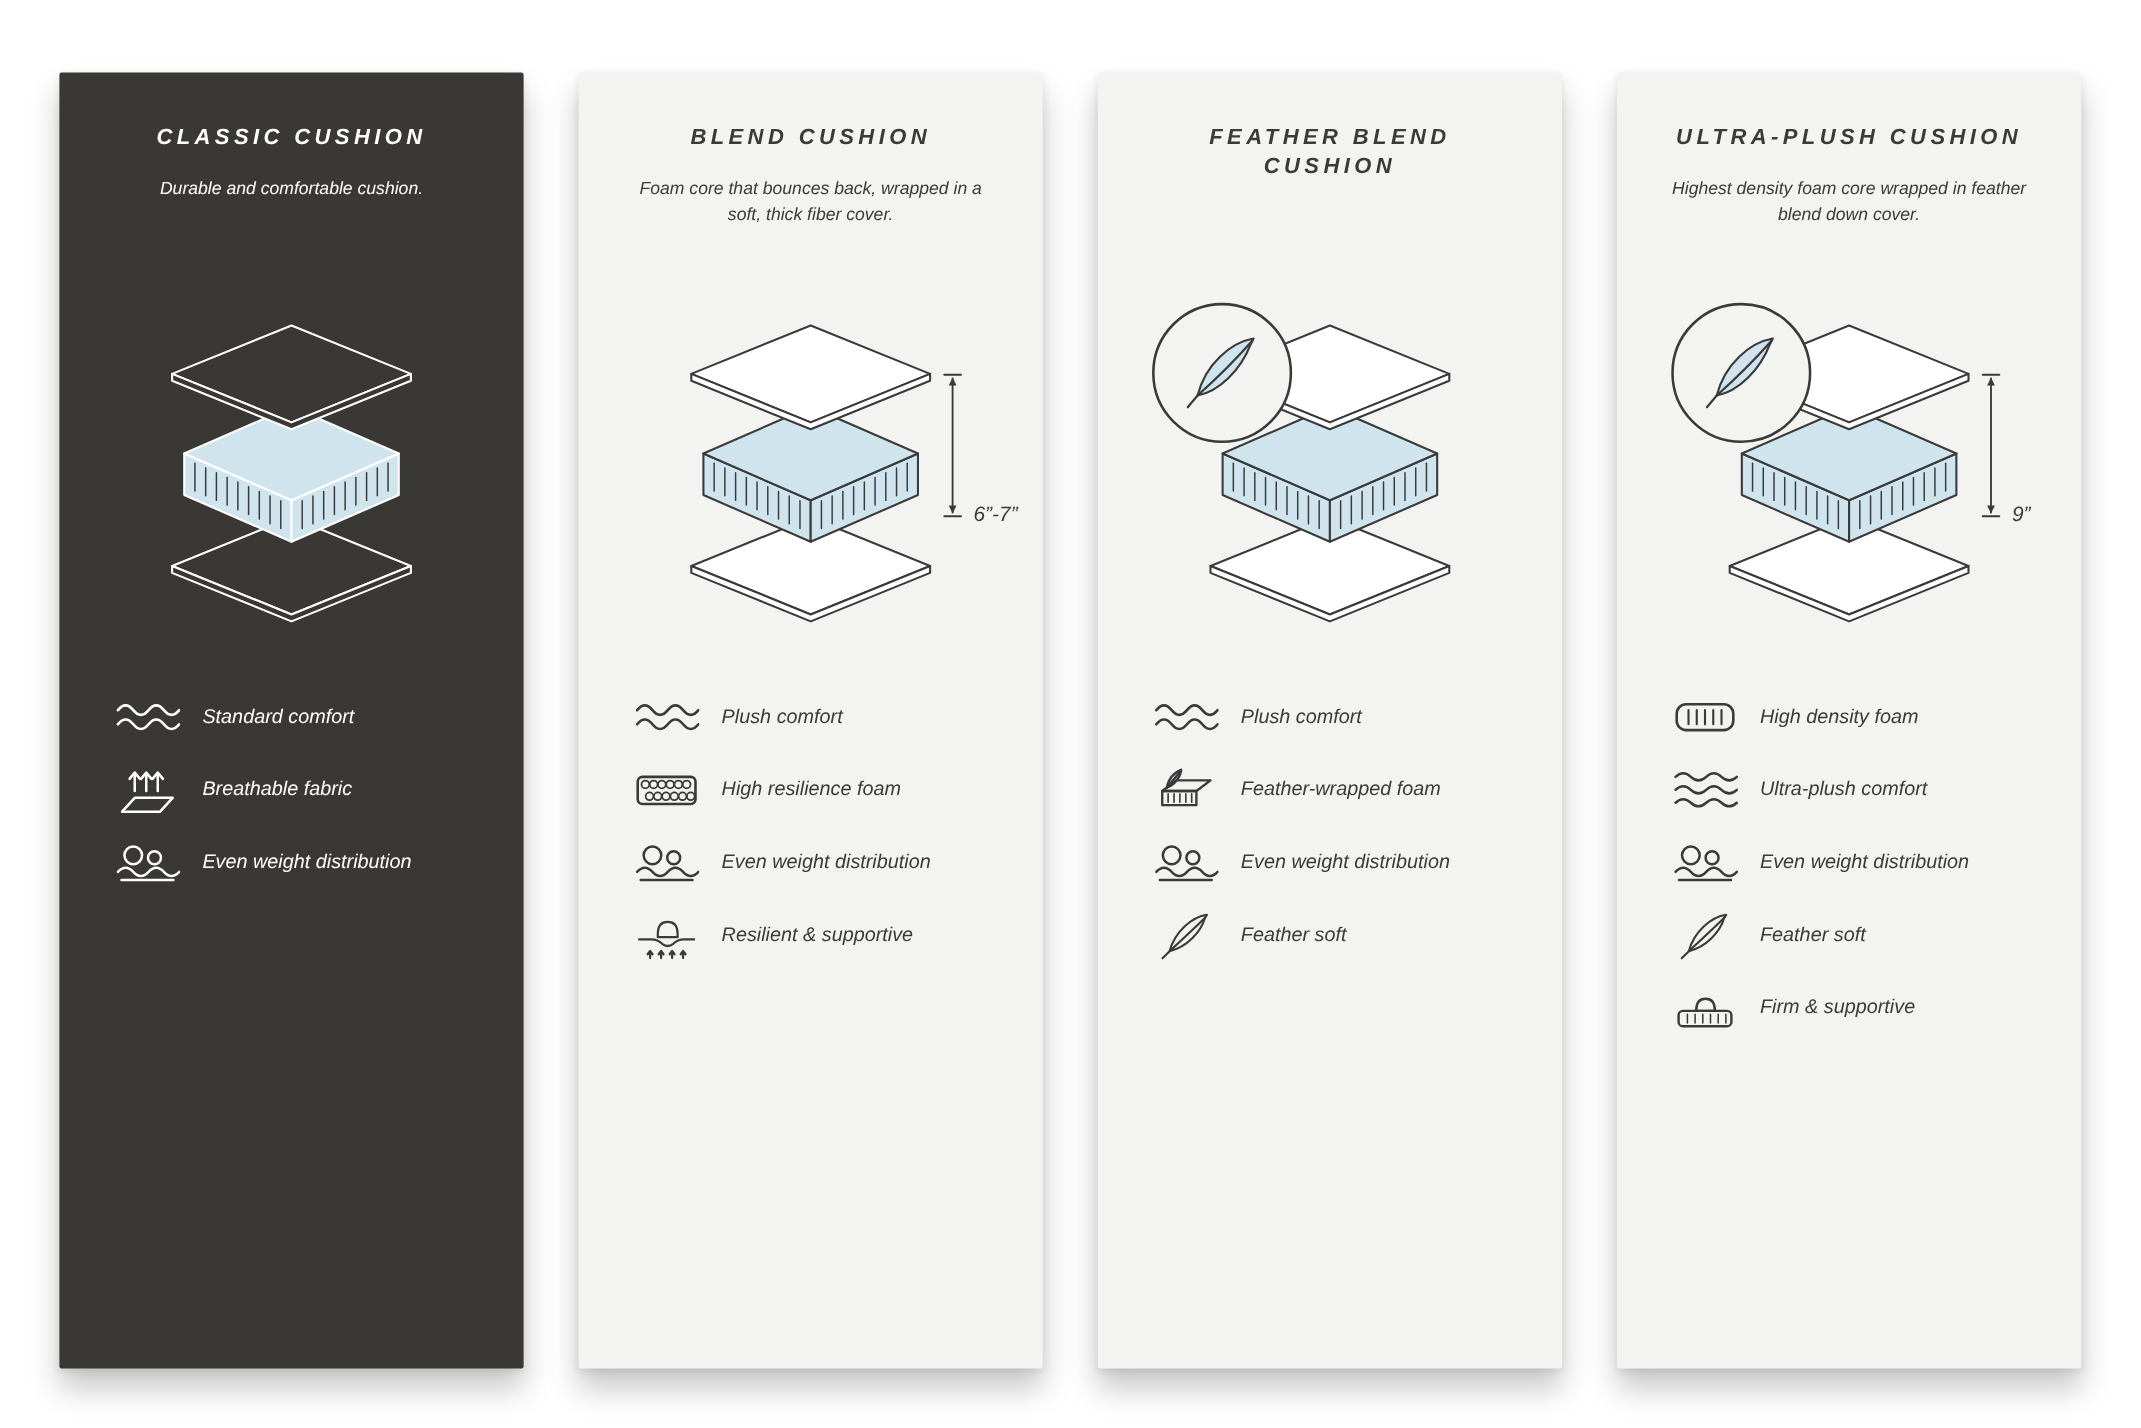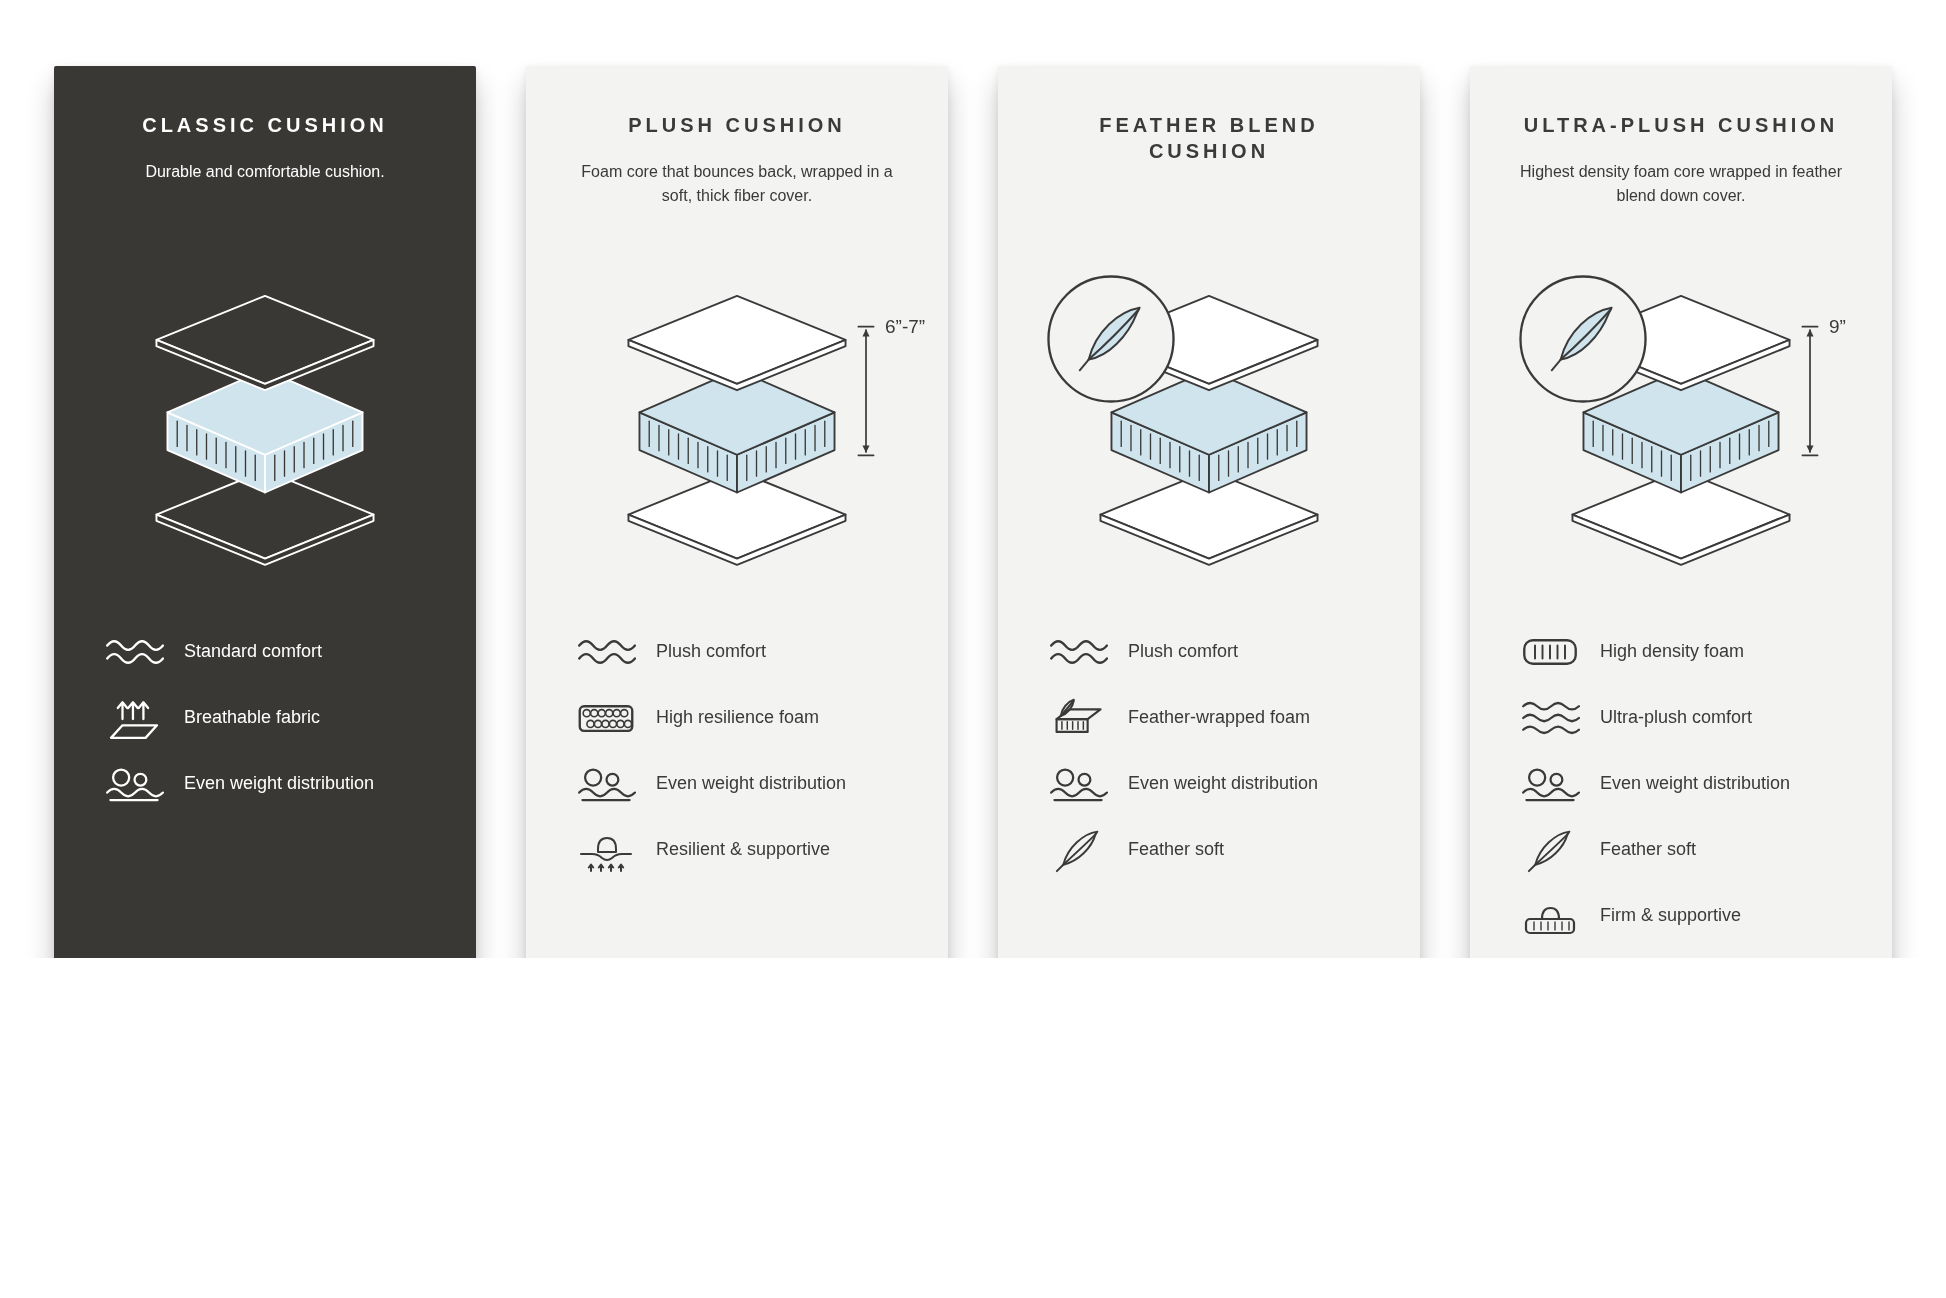--- a/index.html
+++ b/index.html
@@ -1,38 +1,38 @@
 <!DOCTYPE html>
 <html><head>
 <meta charset="utf-8">
 <style>
   html,body{margin:0;padding:0;background:#ffffff;}
   body{font-family:"Liberation Sans", sans-serif; color:#3a3a3a;}
-  .canvas{width:1946px;height:958px;background:#ffffff;box-sizing:border-box;
-          display:flex;justify-content:center;align-items:flex-start;padding-top:66px;}
+  .canvas{width:1946px;height:1298px;background:#ffffff;box-sizing:border-box;
+          display:flex;justify-content:center;align-items:flex-start;padding-top:66px;font-style:italic;}
   .cards{display:flex;gap:50px;}
   .card{width:422px;height:1178px;box-sizing:border-box;padding:46px 42px;
         background:#f3f3f1;position:relative;border-radius:2px;
         box-shadow:0 18px 28px rgba(0,0,0,0.22), 0 3px 8px rgba(0,0,0,0.08);
         --line:#3a3a3a; --sheet-fill:#ffffff; --foam:#cfe4ec; --hatch:#3a3a3a;
         --card-bg:#f3f3f1; --text:#3a3a3a;}
   .card--dark{background:#3a3835;
         --line:#ffffff; --sheet-fill:#3a3835; --hatch:#3a3835; --card-bg:#3a3835; --text:#ffffff;}
   .card-head{height:170px;}
   .card-title{margin:0;text-align:center;font-size:20px;font-weight:bold;
               letter-spacing:4px;line-height:1.3;color:var(--text);}
   .card-desc{margin:22px auto 0;max-width:330px;text-align:center;font-size:16px;
              line-height:1.5;color:var(--text);}
   .card--dark .card-desc{max-width:240px;}
   .illo{position:relative;height:302px;margin-top:6px;
         display:flex;justify-content:center;align-items:flex-start;}
   .cushion-svg{width:252px;height:280px;}
   .badge{position:absolute;left:4px;top:-16px;width:134px;height:134px;}
-  .measure{position:absolute;left:calc(50% + 118px);top:28px;
-           display:flex;align-items:flex-start;gap:8px;color:var(--text);}
+  .measure{position:absolute;left:calc(50% + 118px);top:42px;
+           display:flex;align-items:flex-end;gap:8px;color:var(--text);}
   .dim{width:22px;height:150px;color:var(--text);}
   .dim-label{font-size:19px;color:var(--text);white-space:nowrap;}
   .features{list-style:none;margin:36px 0 0;padding:0 0 0 8px;
             display:flex;flex-direction:column;gap:14px;justify-content:space-between;}
   .feature{display:flex;align-items:center;gap:20px;min-height:52px;}
   .fi{flex:0 0 60px;width:60px;height:46px;color:var(--text);}
   .fl{font-size:18px;line-height:1.3;color:var(--text);max-width:212px;}
   .defs{position:absolute;width:0;height:0;overflow:hidden;}
 </style>
 </head>
@@ -220,21 +220,21 @@
           <svg class="fi">
               <use href="#icon-weight"></use>
             </svg>
           <span class="fl">Even weight distribution</span>
         </li>
       </ul>
     </section>
 
     <section class="card">
       <div class="card-head">
-        <h2 class="card-title">PLUSH CUSHION</h2>
+        <h2 class="card-title">BLEND CUSHION</h2>
         <p class="card-desc">Foam core that bounces back, wrapped in a soft, thick fiber cover.</p>
       </div>
       <div class="illo">
         <svg class="cushion-svg">
             <use href="#cushion"></use>
           </svg>
         <div class="measure">
           <svg class="dim">
               <use href="#dim"></use>
             </svg>

